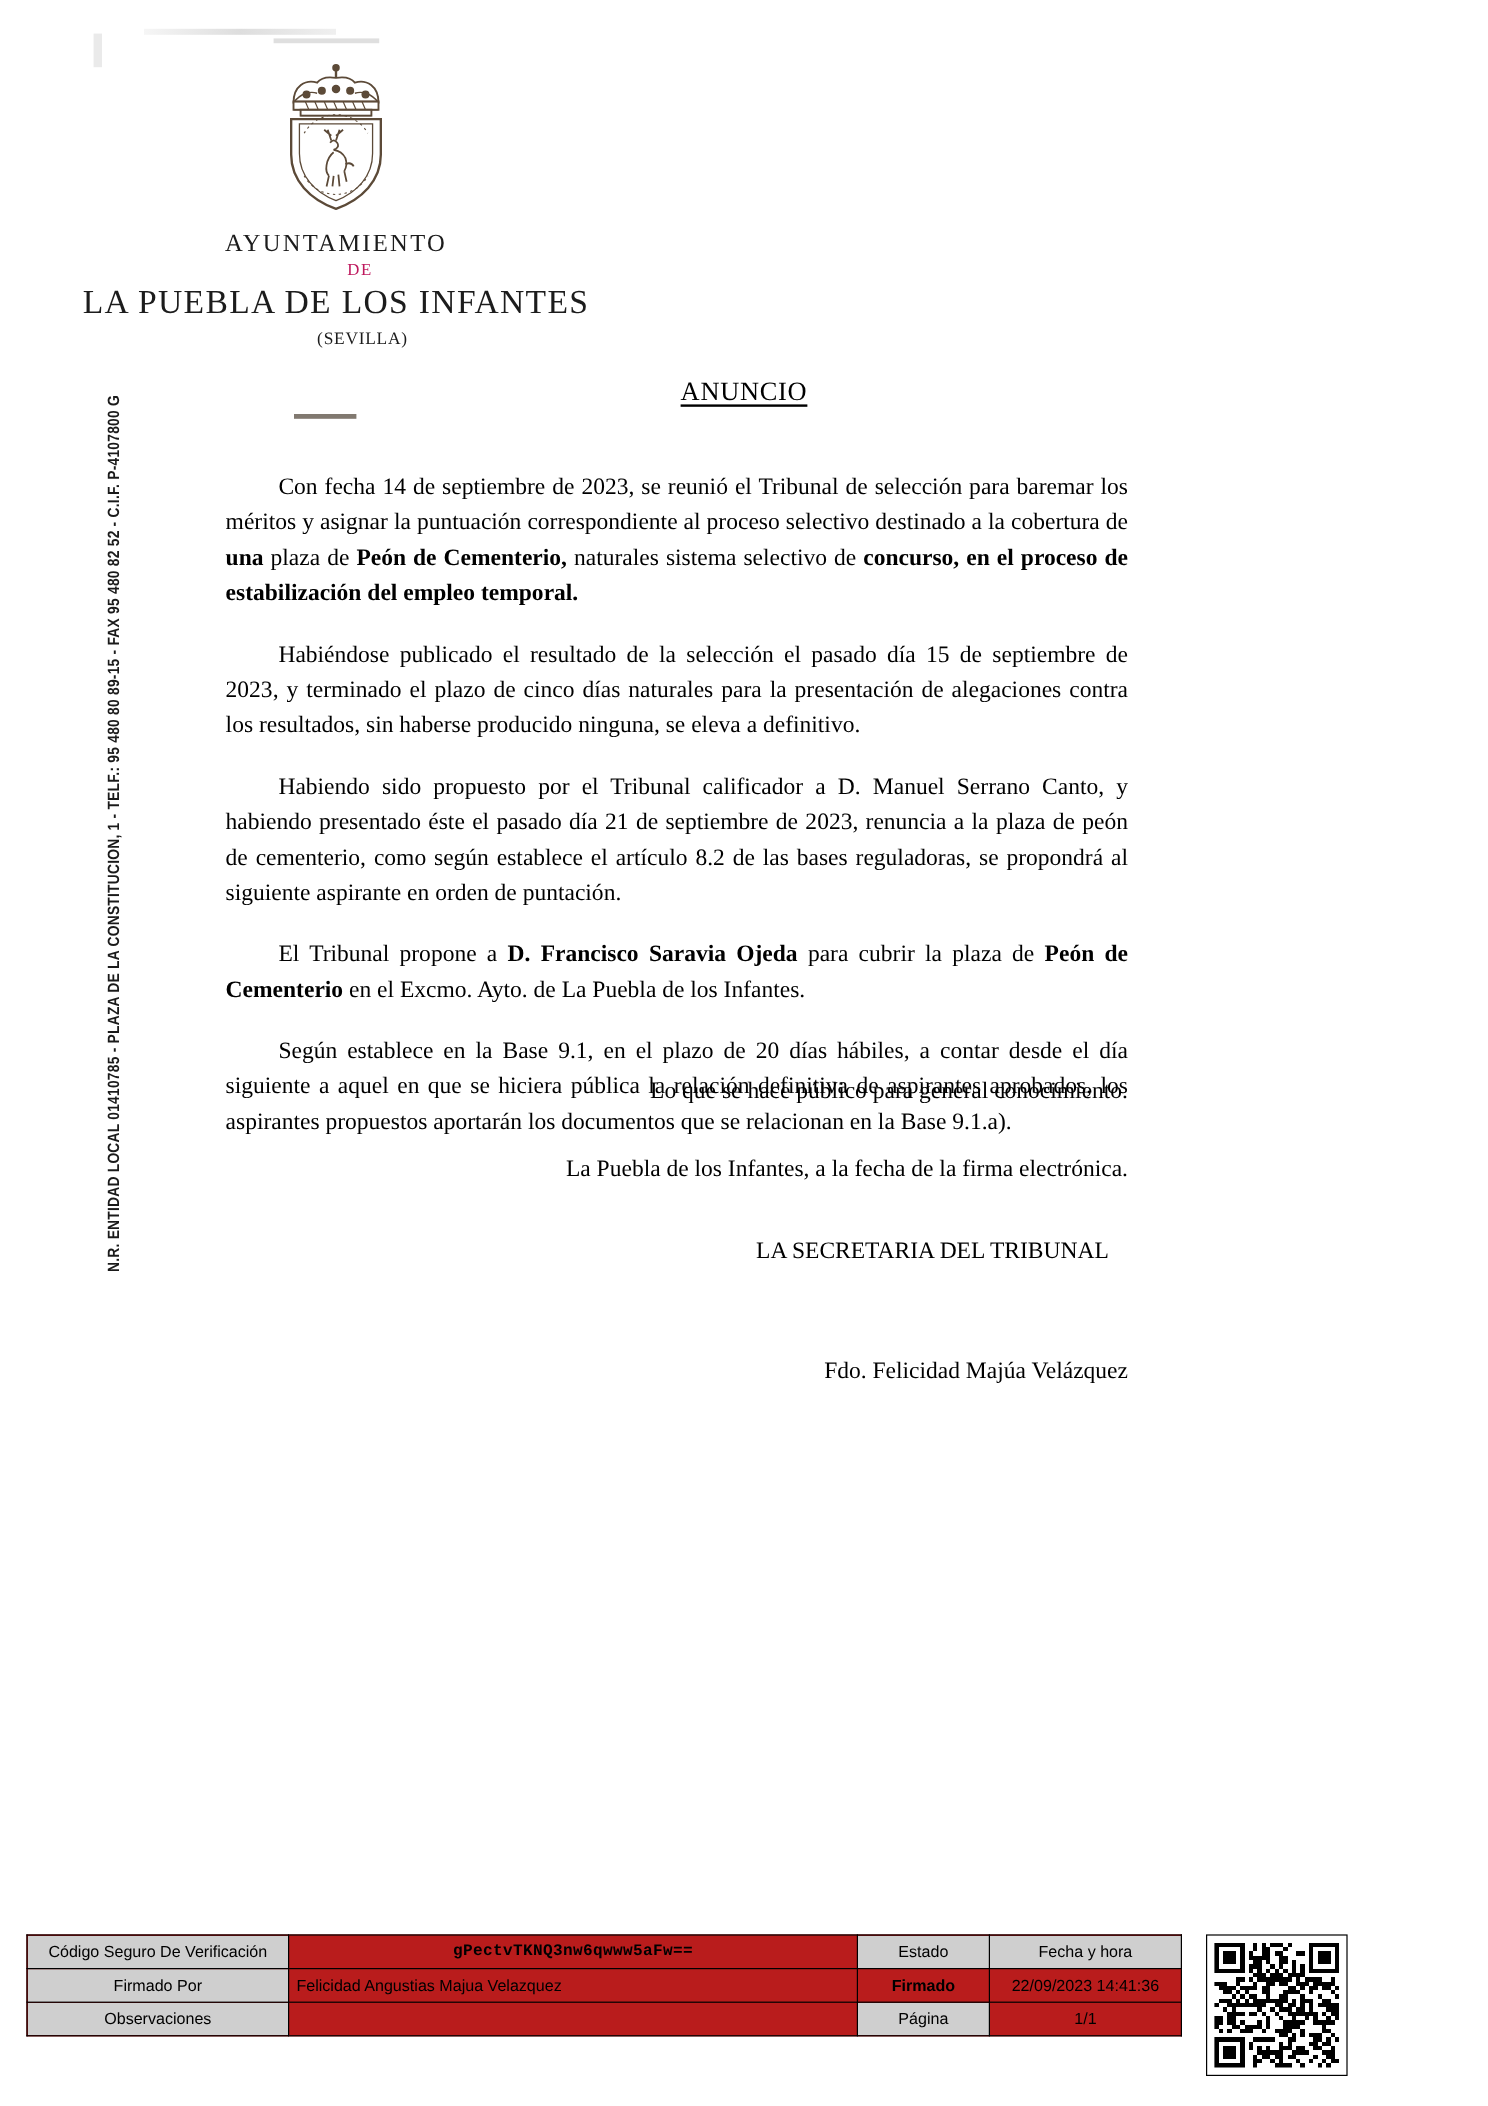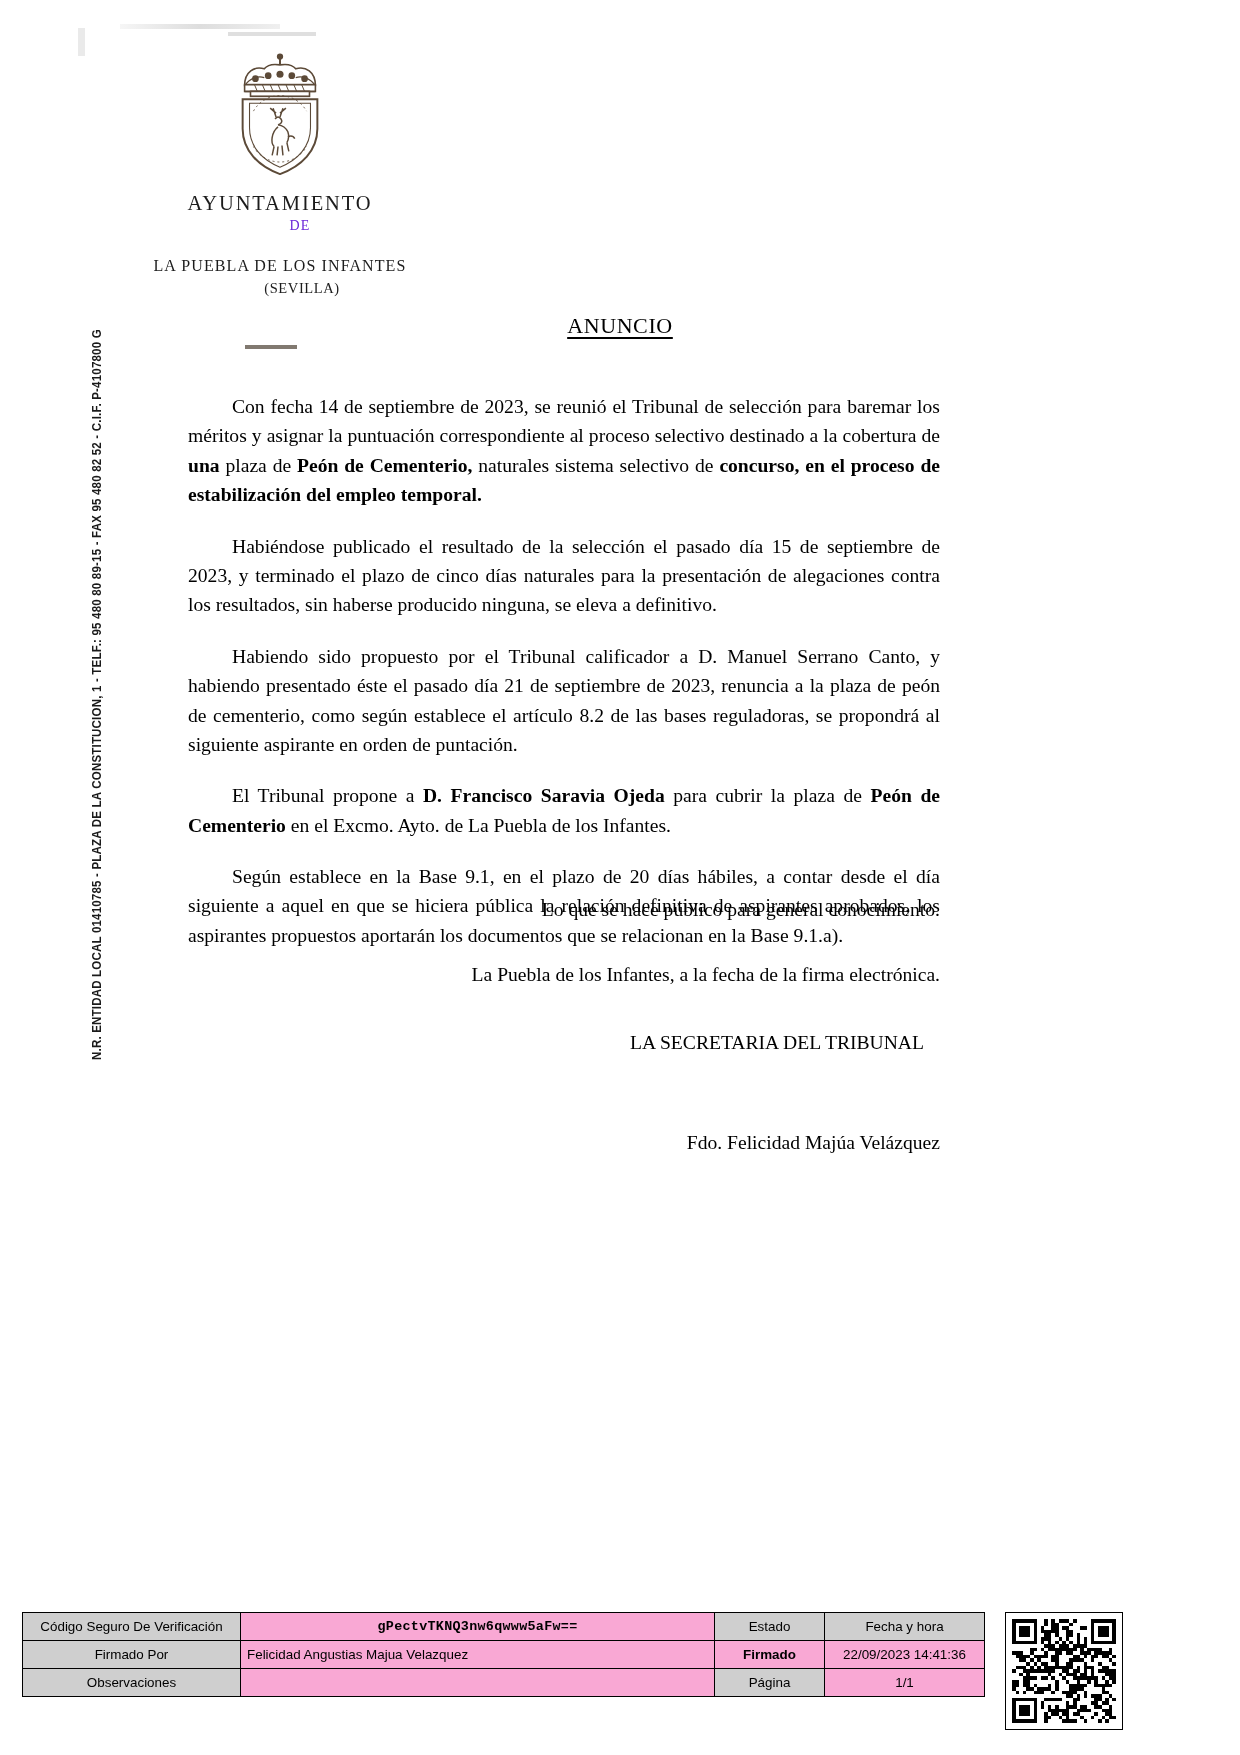--- a/index.html
+++ b/index.html
@@ -89,30 +89,29 @@
   .lh-line1 {
     font-size: 20.5px;
     letter-spacing: 1.9px;
     font-family: "Liberation Serif", serif;
     color: #1c1c1c;
     line-height: 1.12;
   }
   .lh-line2 {
     font-size: 14px;
     letter-spacing: 1.2px;
-    color: #6d28d9;
+    color: #be185d;
     line-height: 1.5;
     padding-left: 40px;
   }
   .lh-line3 {
-    font-size: 16px;
+    font-size: 28px;
     letter-spacing: 1.1px;
     color: #1c1c1c;
     line-height: 1.2;
-    margin-top: 20px;
   }
   .lh-line4 {
     font-size: 14.5px;
     letter-spacing: .6px;
     color: #1c1c1c;
     line-height: 1.8;
     margin-left: 44px;
   }
 
   
@@ -167,21 +166,21 @@
     width: 1196px;
     display: flex;
     align-items: flex-start;
     gap: 0;
   }
   .verif-table {
     border-collapse: collapse;
     table-layout: fixed;
     width: 962px;
     font-family: "Liberation Sans", sans-serif;
-    background: #f9a8d4;
+    background: #b91c1c;
     padding-left: 28px;
   }
   .verif-table td {
     border: 1.6px solid #000;
     height: 25px;
     padding: 1px 6px;
     font-size: 13.4px;
     color: #000;
     vertical-align: middle;
     overflow: hidden;

